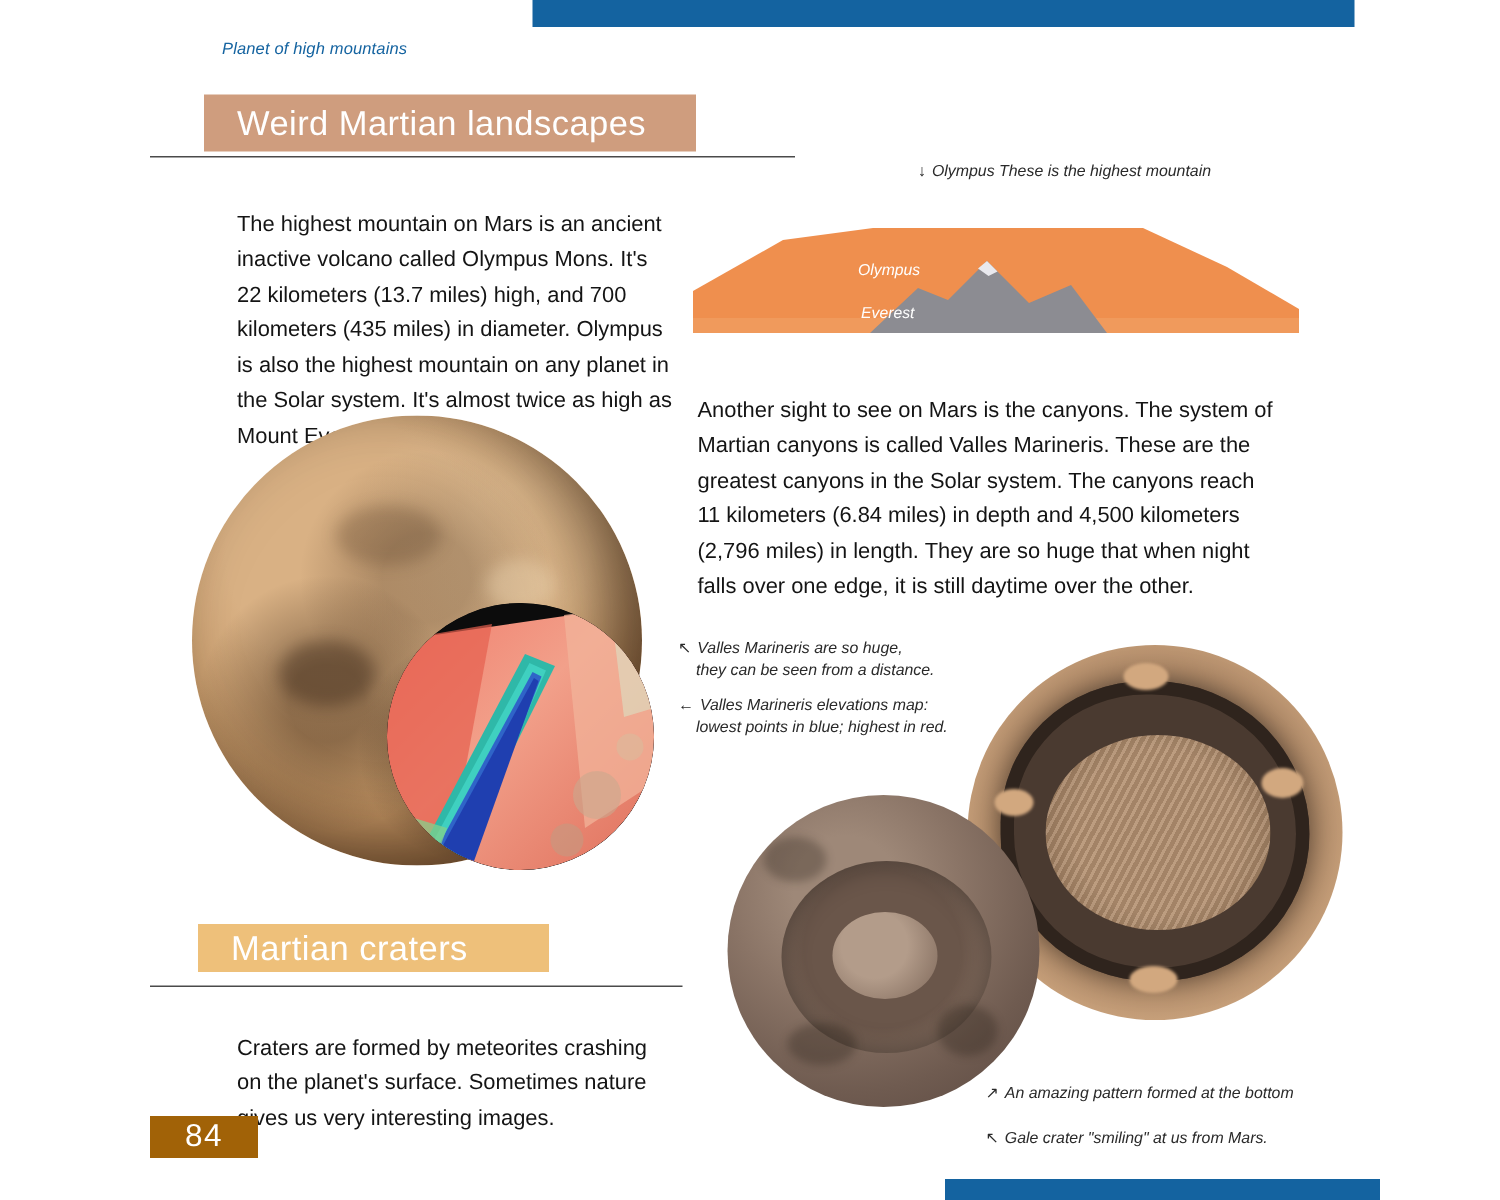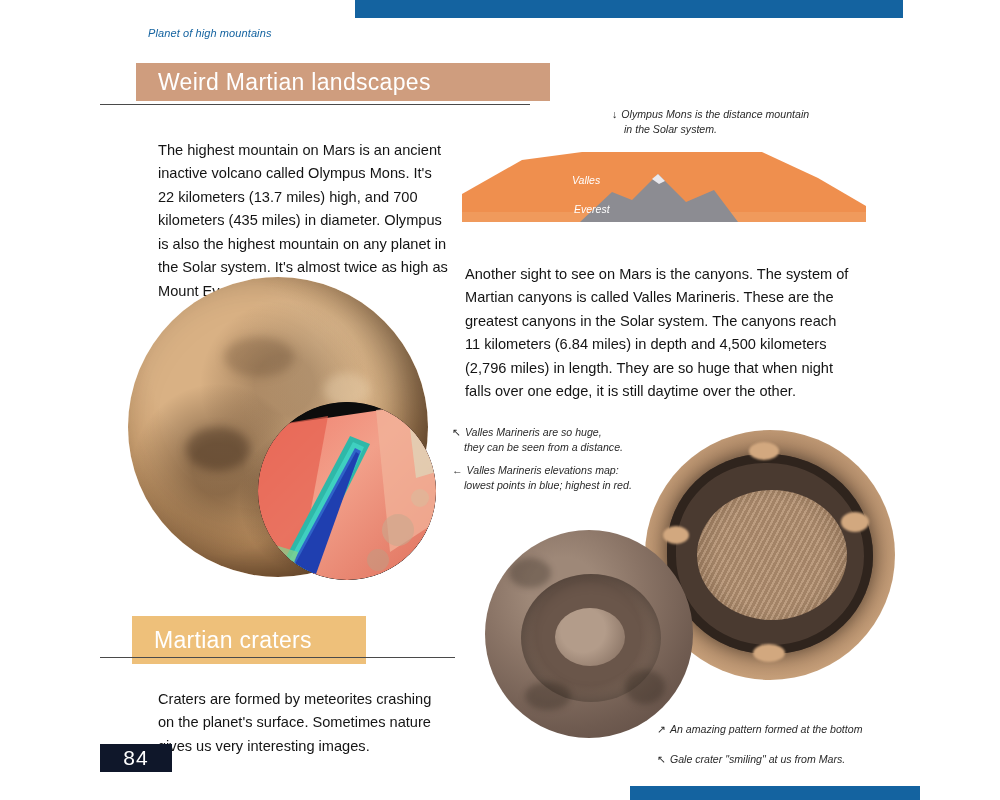--- a/index.html
+++ b/index.html
@@ -49,27 +49,27 @@
     padding-left: 22px;
   }
   .head-band .head-text {
     font-size: 23px;
     color: #ffffff;
     letter-spacing: .3px;
     font-weight: 400;
   }
   #h1-band {
     left: 136px; top: 63px;
-    width: 414px; height: 38px;
+    width: 328px; height: 38px;
     background: #cf9d7e;
     text-align: center;
   }
   #h2-band {
     left: 132px; top: 616px;
-    width: 234px; height: 48px;
+    width: 234px; height: 32px;
     background: #eec07a;
   }
   .head-rule {
     position: absolute;
     height: 1px;
     background: #4a4a4a;
   }
   #h1-rule { left: 100px; top: 104px; width: 430px; }
   #h2-rule { left: 100px; top: 657px; width: 355px; }
 
@@ -105,21 +105,21 @@
   #cap-vm2 .l2 { display:block; padding-left: 12px; }
   #cap-victoria { left: 657px; top: 722px; width: 250px; }
   #cap-victoria .l2 { display:block; padding-left: 12px; }
   #cap-gale { left: 657px; top: 752px; width: 250px; }
 
   
   .folio {
     position: absolute;
     left: 100px; top: 744px;
     width: 72px; height: 28px;
-    background: #0f172a;
+    background: #a16207;
     color: #fff;
     font-size: 21px;
     display: flex;
     align-items: center;
     justify-content: center;
     letter-spacing: 1px;
   }
 
   
   #olympus-fig {
@@ -244,33 +244,32 @@
 <div class="running-head">Planet of high mountains</div>
 
 <div class="head-band" id="h1-band">
   <span class="head-text">Weird Martian landscapes</span>
 </div>
 <div class="head-rule" id="h1-rule"></div>
 
 <p class="body-text" id="p-olympus">The highest mountain on Mars is an ancient inactive volcano called Olympus Mons. It's 22 kilometers (13.7 miles) high, and 700 kilometers (435 miles) in diameter. Olympus is also the highest mountain on any planet in the Solar system. It's almost twice as high as Mount Everest.</p>
 
 <div class="caption" id="cap-olympus">
-  <span class="arrow">↓</span><span>Olympus Mons is the distance mountain</span>
-  <span class="l2">in the Solar system.</span>
+  <span class="arrow">↓</span><span>Olympus These is the highest mountain</span>
 </div>
 
 <div id="olympus-fig">
   <svg width="404" height="82" viewBox="0 0 404 82">
     <path d="M0 82 L0 54 L60 20 L120 12 L300 12 L356 38 L404 66 L404 82 Z" fill="#ef8f4e"></path>
     <path d="M0 72 L404 72 L404 82 L0 82 Z" fill="#f09a5c"></path>
     <path d="M118 82 L150 52 L170 60 L196 34 L224 62 L252 50 L276 82 Z" fill="#8c8c92"></path>
     <path d="M190 39 L196 34 L203 41 L197 44 Z" fill="#e9e9ee"></path>
   </svg>
 </div>
-<div class="fig-label" id="lbl-olympus">Valles</div>
+<div class="fig-label" id="lbl-olympus">Olympus</div>
 <div class="fig-label" id="lbl-everest">Everest</div>
 
 <p class="body-text" id="p-canyons">Another sight to see on Mars is the canyons. The system of Martian canyons is called Valles Marineris. These are the greatest canyons in the Solar system. The canyons reach 11 kilometers (6.84 miles) in depth and 4,500 kilometers (2,796 miles) in length. They are so huge that when night falls over one edge, it is still daytime over the other.</p>
 
 <div id="mars-globe">
   <div class="blotch" style="left:150px; top:190px; width:86px; height:58px;"></div>
   <div class="blotch" style="left:58px; top:150px; width:64px; height:44px;"></div>
   <div class="blotch" style="left:196px; top:96px; width:46px; height:34px; background:rgba(235,210,175,.45);"></div>
   <div class="blotch" style="left:96px; top:60px; width:70px; height:40px; background:rgba(60,38,20,.22);"></div>
 </div>

